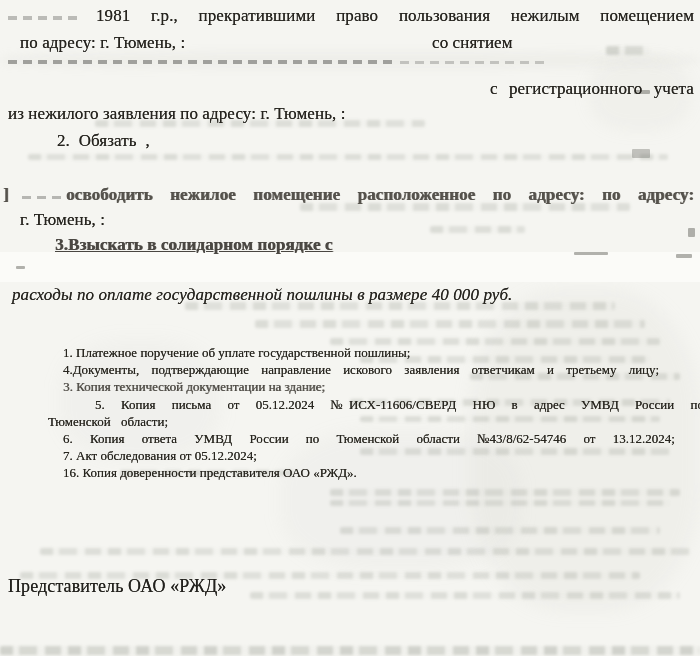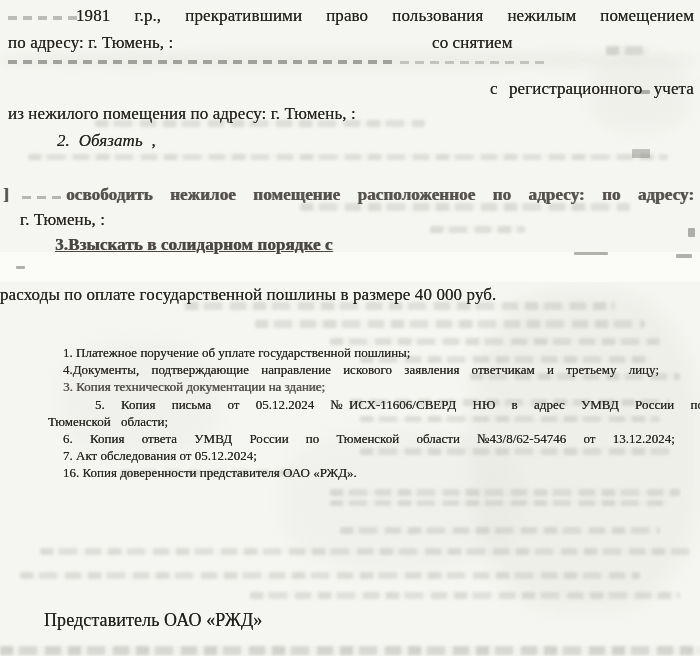--- a/index.html
+++ b/index.html
@@ -10,21 +10,21 @@
     color:#26241f;
   }
   .page{position:absolute;inset:0;}
   
   .line{
     position:absolute;font-size:17px;line-height:20px;
     text-shadow:0 0 .4px rgba(38,36,31,.85);
     letter-spacing:.1px;
   }
   .jlast{left:0;right:6px;text-align:justify;text-align-last:justify;}
-  .pre{white-space:pre;font-style:italic;}
+  .pre{white-space:pre;}
   .smudge{
     color:#565younger;
     color:#55524c;font-weight:600;
     filter:blur(.45px);
     text-shadow:.7px 0 0 rgba(85,82,76,.85);
   }
   .smudge-bold{
     color:#4a4742;font-weight:700;
     filter:blur(.5px);
     text-shadow:.6px 0 0 rgba(74,71,66,.9);
@@ -106,45 +106,45 @@
   <div class="ghost" style="left:360px;top:448px;width:310px;height:7px;"></div>
   <div class="ghost" style="left:120px;top:470px;width:180px;height:6px;"></div>
   <div class="ghost" style="left:330px;top:489px;width:350px;height:7px;"></div>
   <div class="ghost" style="left:330px;top:500px;width:340px;height:6px;"></div>
   <div class="ghost" style="left:340px;top:527px;width:320px;height:7px;"></div>
   <div class="ghost" style="left:40px;top:548px;width:650px;height:7px;"></div>
   <div class="ghost" style="left:20px;top:572px;width:620px;height:7px;"></div>
   <div class="ghost" style="left:250px;top:592px;width:430px;height:7px;"></div>
   <div class="ghost" style="left:0px;top:646px;width:700px;height:9px;opacity:.55;"></div>
 
-  <div class="line jlast" style="top:6px;padding-left:76px;">1981 г.р., прекратившими право пользования нежилым помещением</div>
+  <div class="line jlast" style="top:6px;padding-left:60px;margin-left:36px;">1981 г.р., прекратившими право пользования нежилым помещением</div>
 
-  <div class="line" style="top:33px;left:8px;">по адресу: г. Тюмень, :</div>
+  <div class="line" style="top:33px;left:20px;">по адресу: г. Тюмень, :</div>
   <div class="line" style="top:33px;left:432px;">со снятием</div>
 
   <div class="line" style="top:79px;right:6px;word-spacing:7px;">с регистрационного учета</div>
 
-  <div class="line" style="top:104px;left:8px;">из нежилого помещения по адресу: г. Тюмень, :</div>
+  <div class="line" style="top:104px;left:8px;">из нежилого заявления по адресу: г. Тюмень, :</div>
 
   <div class="line pre" style="top:131px;left:57px;">2.  Обязать  ,</div>
 
   <span class="line smudge" style="top:185px;left:3px;">]</span>
   <div class="line jlast smudge" style="top:185px;padding-left:66px;">освободить нежилое помещение расположенное по адресу: по адресу:</div>
   <div class="line" style="top:210px;left:20px;">г. Тюмень, :</div>
 
   <div class="line smudge-bold" style="top:235px;left:55px;text-decoration:underline;">3.Взыскать в солидарном порядке с</div>
 
-  <div class="line" style="top:285px;left:0;">расходы по оплате государственной пошлины в размере 40 000 руб.</div>
+  <div class="line" style="top:285px;left:12px;font-style:italic;">расходы по оплате государственной пошлины в размере 40 000 руб.</div>
 
 
   <div class="attachments">
     <div class="att">1. Платежное поручение об уплате государственной пошлины;</div>
     <div class="att ws9">4.Документы, подтверждающие направление искового заявления ответчикам и третьему лицу;</div>
     <div class="att smudge-light">3. Копия технической документации на здание;</div>
     <div class="att ws7">5. Копия письма от 05.12.2024 №ИСХ-11606/СВЕРД НЮ в адрес УМВД России по Тюменской области;</div>
     <div class="att ws14">6. Копия ответа УМВД России по Тюменской области №43/8/62-54746 от 13.12.2024;</div>
     <div class="att">7. Акт обследования от 05.12.2024;</div>
     <div class="att">16. Копия доверенности представителя ОАО «РЖД».</div>
   </div>
 
-  <div class="line signature" style="top:610px;left:8px;margin-left:36px;">Представитель ОАО «РЖД»</div>
+  <div class="line signature" style="top:576px;left:8px;">Представитель ОАО «РЖД»</div>
 
 </div>
 
 </body></html>

